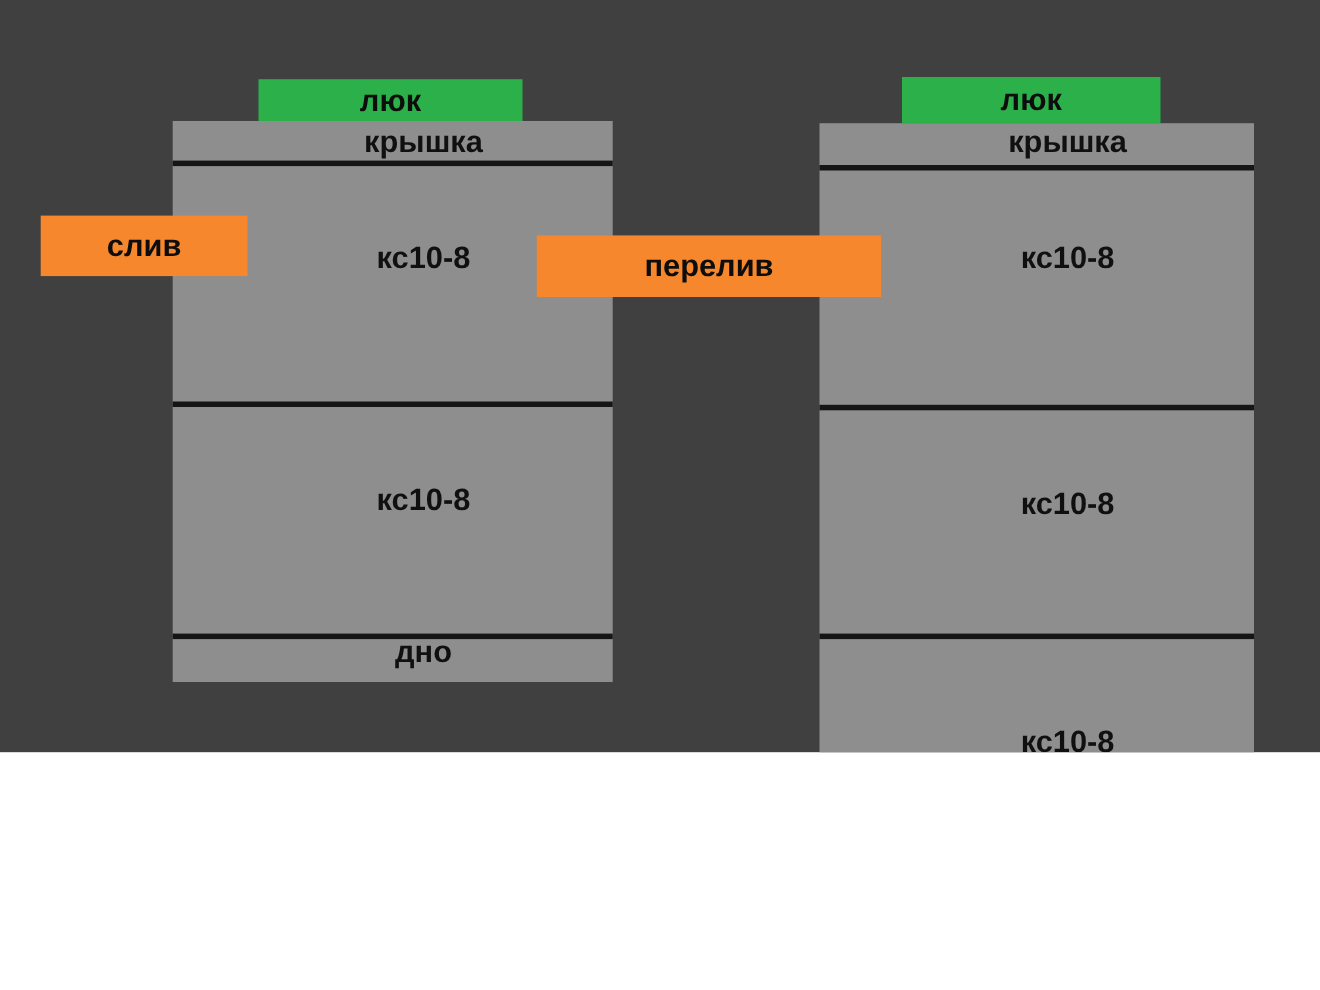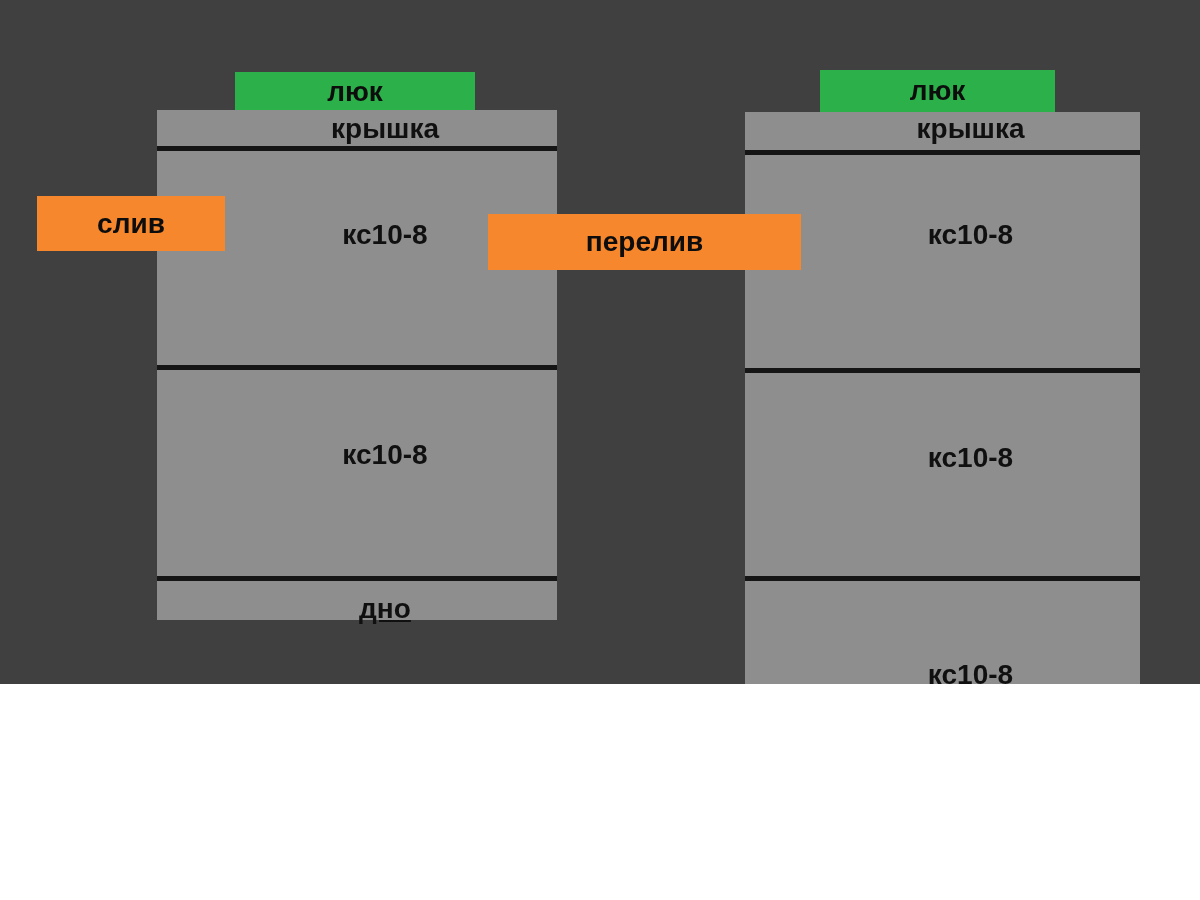--- a/index.html
+++ b/index.html
@@ -75,21 +75,21 @@
     <span>люк</span>
   </div>
 
   <div class="tank-body tank-left">
     <div class="tank-text" style="top: 4px;">крышка</div>
     <div class="hline" style="top: 36px;"></div>
     <div class="tank-text" style="top: 110px;">кс10-8</div>
     <div class="hline" style="top: 255px;"></div>
     <div class="tank-text" style="top: 330px;">кс10-8</div>
     <div class="hline" style="top: 466px;"></div>
-    <div class="tank-text" style="top: 484px; text-decoration: underline;">дно</div>
+    <div class="tank-text" style="top: 468px;">дно</div>
   </div>
 
   <div class="pipe pipe-drain">
     <span>слив</span>
   </div>
 
   <div class="hatch hatch-right">
     <span>люк</span>
   </div>
 

